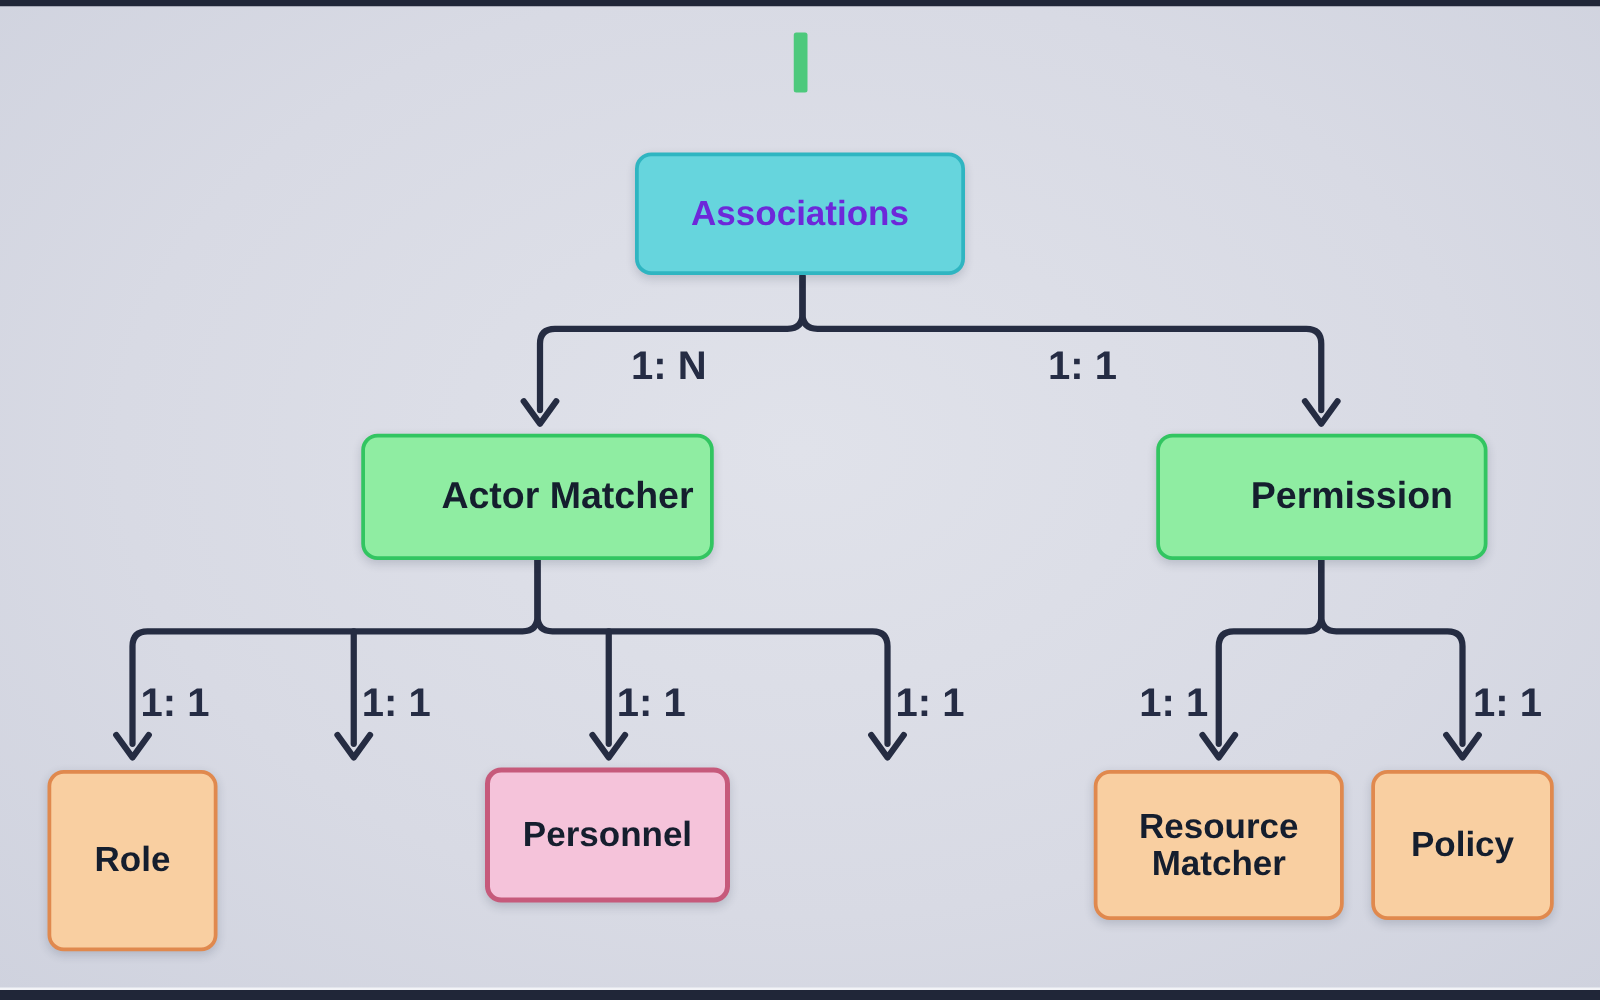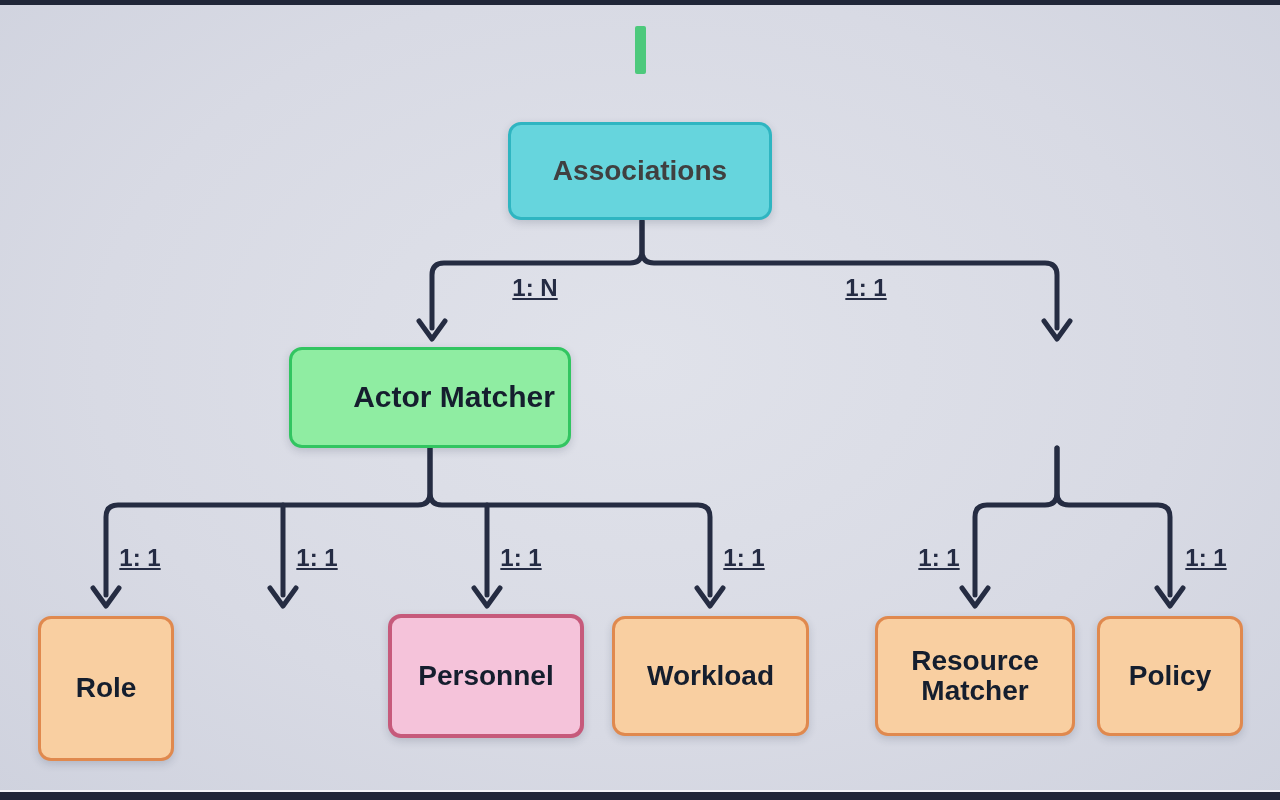--- a/index.html
+++ b/index.html
@@ -37,41 +37,40 @@
   }
   .connectors{position:absolute;left:0;top:0;}
   .node{
     position:absolute;box-sizing:border-box;
     display:flex;align-items:center;justify-content:center;text-align:center;
     border-radius:13px;font-weight:700;color:#151e2e;
     box-shadow:0 3px 8px rgba(35,42,66,0.18);
     font-size:29px;line-height:1.08;
   }
   .node.teal{
-    background:#66d5dd;border:3px solid #2fb5c1;color:#404040;
+    background:#66d5dd;border:3px solid #2fb5c1;color:#6d28d9;
     font-size:28px;
   }
   .node.green{
     background:#8feda2;border:3px solid #32c561;
     font-size:30px;
     padding-left:48px;
   }
   .node.orange{
     background:#f9cfa1;border:3px solid #e0894e;
     font-size:28px;
   }
   .node.pink{
     background:#f5c3da;border:4px solid #c65a7b;
     font-size:28px;
   }
   .edge-label{
     position:absolute;transform:translateX(-50%);
-    font-size:24px;font-weight:700;color:#252c44;white-space:nowrap;
+    font-size:32px;font-weight:700;color:#252c44;white-space:nowrap;
     line-height:1;
-    text-decoration:underline;
   }
 </style>
 </head>
 <body>
 
 <div class="canvas">
 
   <div class="frame-top"></div>
 
   <div class="title-row">
@@ -108,28 +107,28 @@
   <div class="edge-label" style="left:744px;top:546px">1: 1</div>
   <div class="edge-label" style="left:939px;top:546px">1: 1</div>
   <div class="edge-label" style="left:1206px;top:546px">1: 1</div>
 
   <div class="node teal" style="left:508px;top:122px;width:264px;height:98px">
     <span>Associations</span>
   </div>
   <div class="node green" style="left:289px;top:347px;width:282px;height:101px">
     <span>Actor Matcher</span>
   </div>
+  <div class="node green" style="left:925px;top:347px;width:265px;height:101px">
+    <span>Permission</span>
+  </div>
   <div class="node orange" style="left:38px;top:616px;width:136px;height:145px">
     <span>Role</span>
   </div>
-  <div class="node pink" style="left:388px;top:614px;width:196px;height:124px">
+  <div class="node pink" style="left:388px;top:614px;width:196px;height:108px">
     <span>Personnel</span>
-  </div>
-  <div class="node orange" style="left:612px;top:616px;width:197px;height:120px">
-    <span>Workload</span>
   </div>
   <div class="node orange" style="left:875px;top:616px;width:200px;height:120px;padding:0 4px">
     <span>Resource Matcher</span>
   </div>
   <div class="node orange" style="left:1097px;top:616px;width:146px;height:120px">
     <span>Policy</span>
   </div>
 
   <div class="frame-bottom-light"></div>
   <div class="frame-bottom"></div>

